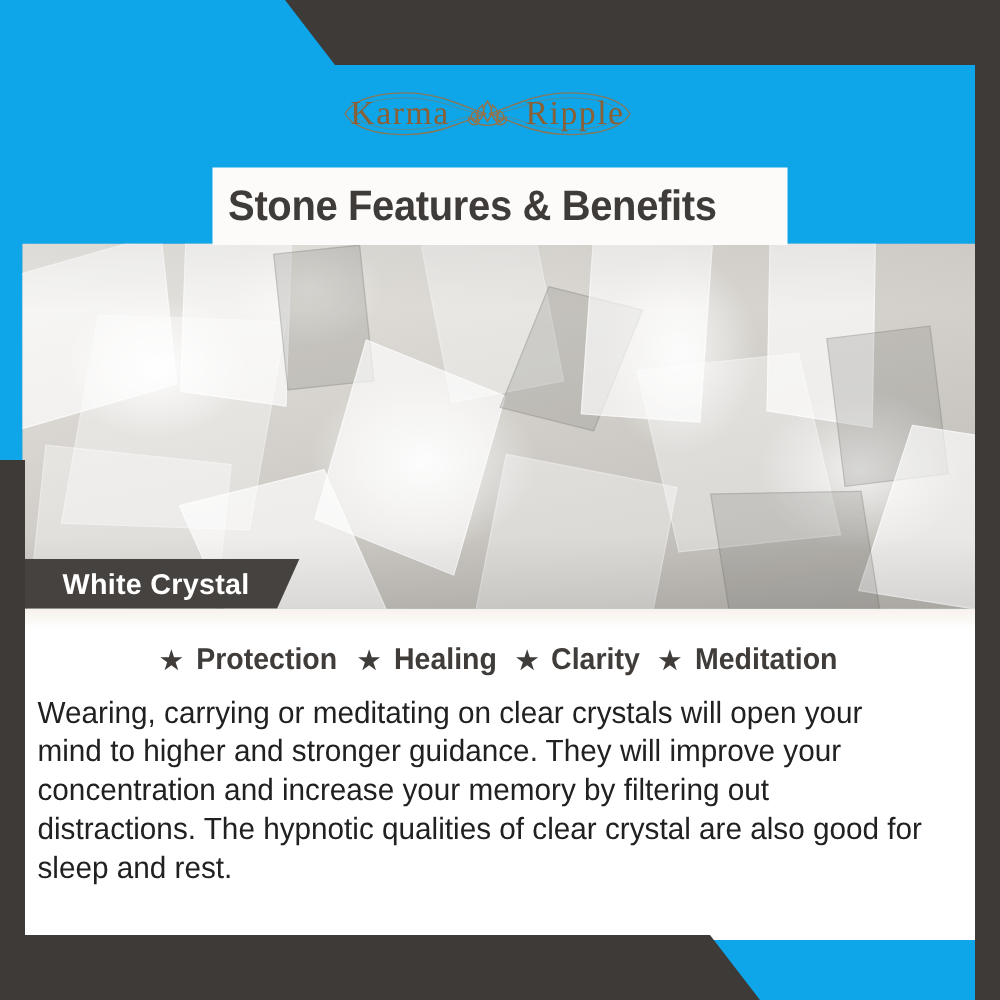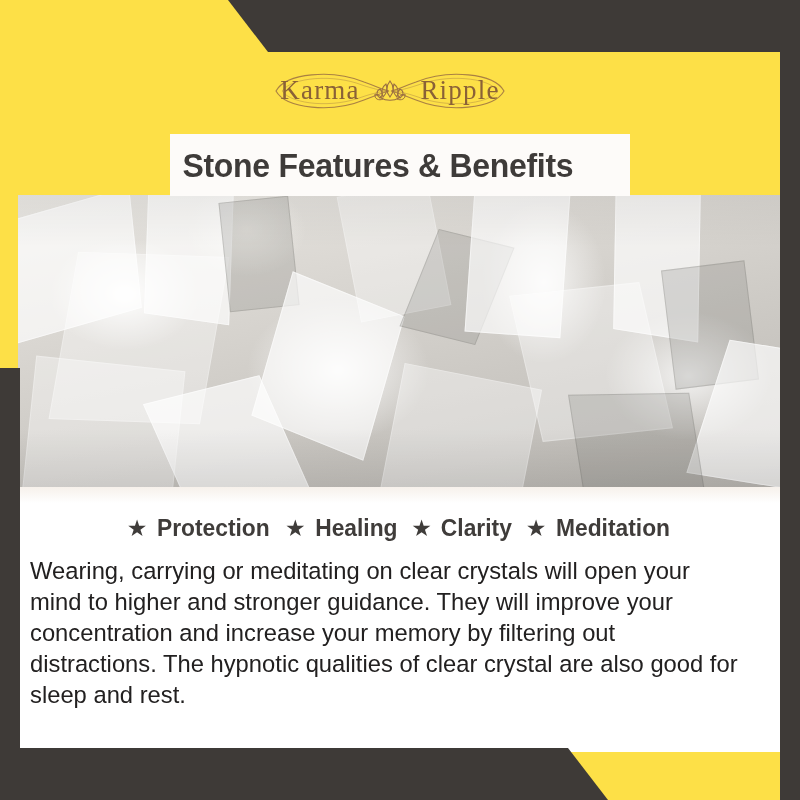--- a/index.html
+++ b/index.html
@@ -15,21 +15,21 @@
     font-family: "Liberation Sans", sans-serif;
     background: #f6f1ec;
     position: relative;
   }
 
   #infographic {
     position: absolute;
     inset: 0;
     width: 800px;
     height: 800px;
-    background: #fde047;
+    background: #0ea5e9;
     overflow: hidden;
   }
 
   
 
   .frame-top {
     position: absolute;
     top: 0;
     left: 0;
     width: 800px;
@@ -318,20 +318,23 @@
       <div class="facet dark" style="left:650px;  top:70px;  width:84px;  height:120px; transform:rotate(-7deg);"></div>
       <div class="facet bright" style="left:690px;  top:150px; width:110px; height:140px; transform:rotate(18deg) skewY(-9deg);"></div>
       <div class="facet" style="left:10px;   top:168px; width:150px; height:150px; transform:rotate(6deg);"></div>
       <div class="facet bright" style="left:150px;  top:190px; width:120px; height:130px; transform:rotate(-14deg) skewX(10deg);"></div>
       <div class="facet" style="left:372px;  top:180px; width:140px; height:140px; transform:rotate(11deg);"></div>
       <div class="facet dark" style="left:560px;  top:198px; width:120px; height:120px; transform:rotate(-9deg) skewY(8deg);"></div>
     </div>
     <div class="photo-shade"></div>
   </div>
 
+  <div class="stone-tag">
+    <span class="stone-tag-text">White Crystal</span>
+  </div>
 
   <div class="content">
     <div class="content-topfade"></div>
 
     <div class="benefits">
       <div class="benefit">
         <span class="benefit-star">★</span>
         <span class="benefit-label">Protection</span>
       </div>
       <div class="benefit">

